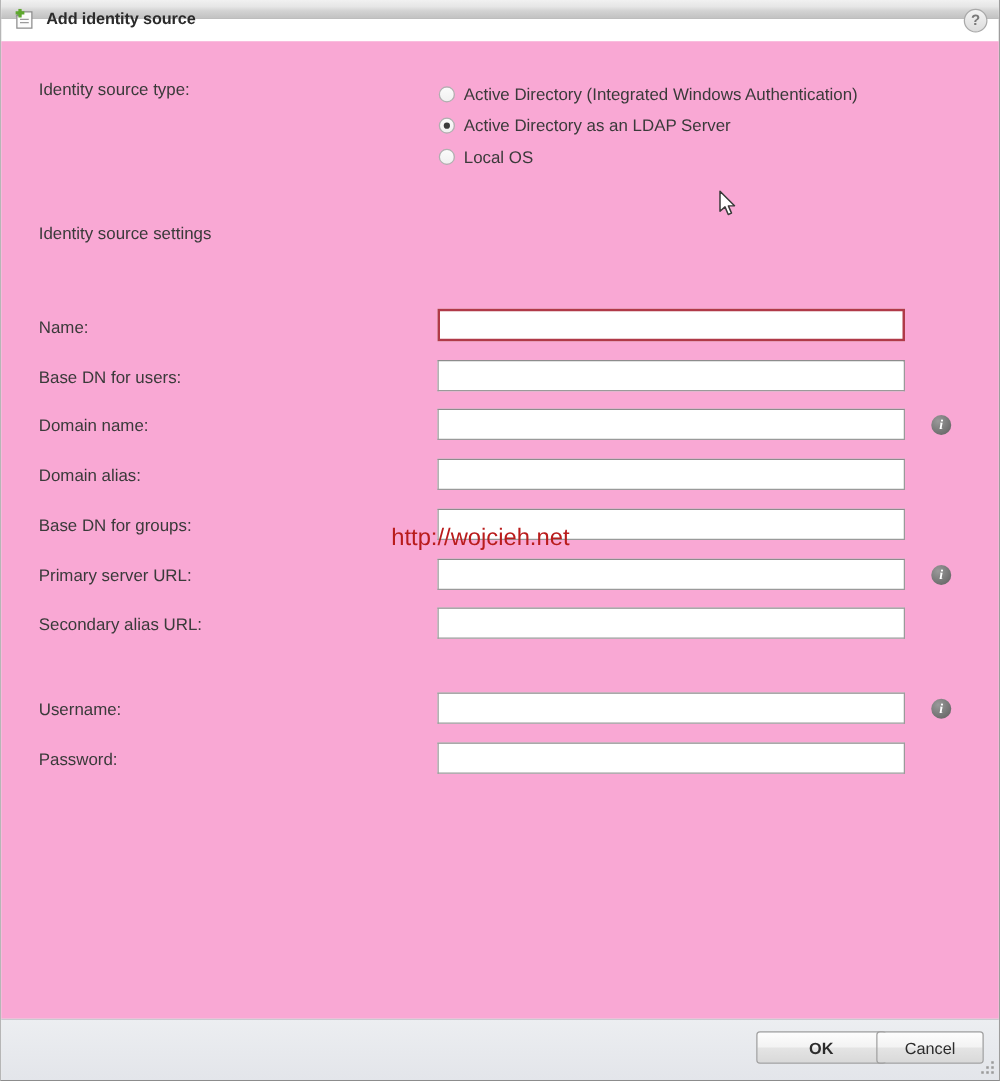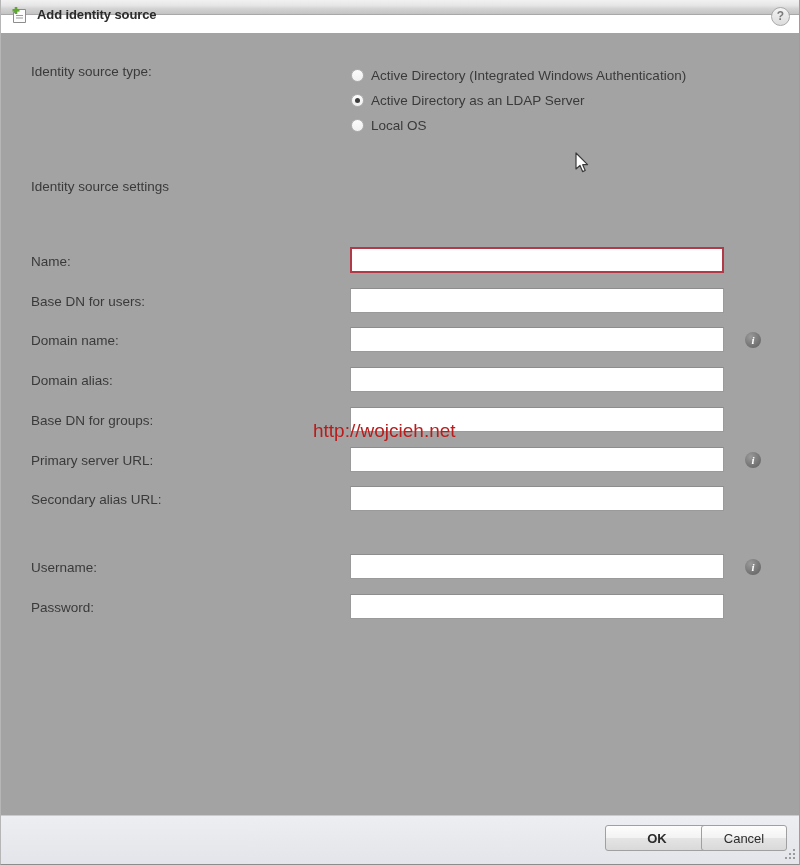--- a/index.html
+++ b/index.html
@@ -47,21 +47,21 @@
     color: #7a7a7a; font-size: 12px; font-weight: bold;
     text-align: center; line-height: 17px;
     cursor: pointer;
   }
 
   
   #body {
     position: absolute;
     left: 0; top: 33px;
     width: 798px; height: 782px;
-    background: #a3a3a3;
+    background: #f9a8d4;
   }
 
   .label {
     position: absolute;
     font-size: 13.5px;
     color: #3a3a3a;
     white-space: nowrap;
   }
   .section-label {
     position: absolute;

